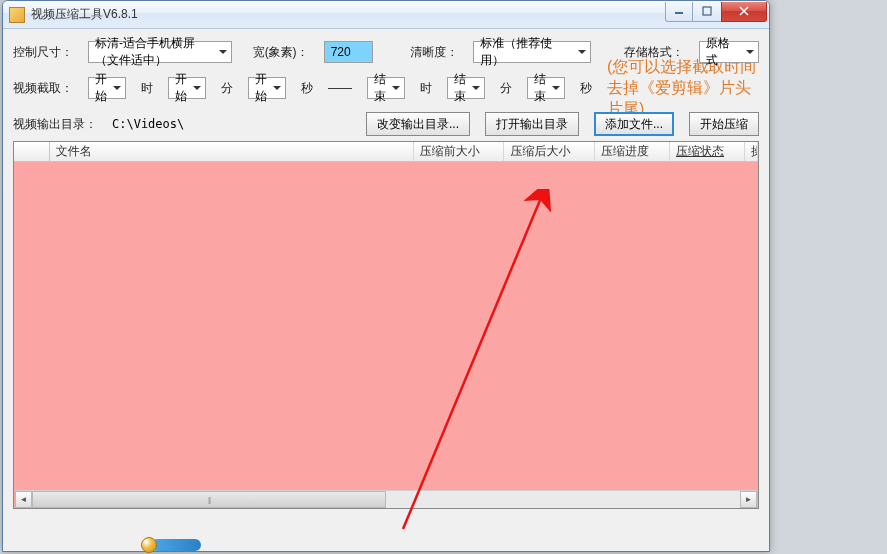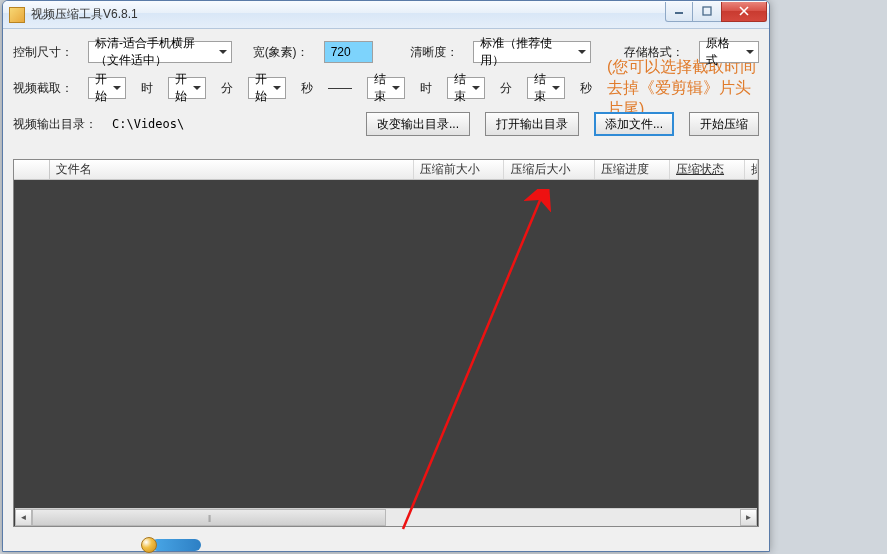--- a/index.html
+++ b/index.html
@@ -23,21 +23,21 @@
   .lbl { color:#222; white-space:nowrap; }
   .sel { height: 22px; border:1px solid #a0a0a0; background:#fff; padding: 2px 18px 2px 6px; position:relative; display:inline-flex; align-items:center; font-size:12px; }
   .sel::after { content:""; position:absolute; right:4px; top:50%; margin-top:-2px; border:4px solid transparent; border-top-color:#333; }
   .txt { height:22px; border:1px solid #a0a0a0; background:#7dd3fc; padding:2px 6px; display:inline-flex; align-items:center; font-size:12px; min-width:40px; }
   .btn { height:24px; padding: 2px 10px; border:1px solid #888; background: linear-gradient(to bottom,#fdfdfd,#e2e2e2); display:inline-flex; align-items:center; justify-content:center; font-size:12px; cursor:pointer; white-space:nowrap; }
   .btn.highlight { border:2px solid #2f8bd6; padding:1px 9px; }
   .hint { color:#e07b2b; font-size:16px; }
   
   .pathbox { flex:1; border:none; background:transparent; font-family: Consolas, monospace; font-size:12px; }
   
-  .grid-wrap { margin-top:20px; border:1px solid #888; background:#404040; height: 368px; position:relative; }
+  .grid-wrap { margin-top:2px; border:1px solid #888; background:#fca5a5; height: 368px; position:relative; }
   .grid-head { height:20px; background: linear-gradient(to bottom,#fff,#ececec); border-bottom:1px solid #c8c8c8; display:flex; font-size:12px; color:#333; }
   .gh { border-right:1px solid #d8d8d8; padding:2px 6px; display:flex; align-items:center; white-space:nowrap; overflow:hidden; }
   .gh.rowhdr { width:36px; border-right:1px solid #c8c8c8; }
   .gh.c1 { width: 370px; }
   .gh.c2 { width: 92px; }
   .gh.c3 { width: 92px; }
   .gh.c4 { width: 76px; }
   .gh.c5 { width: 76px; text-decoration: underline; }
   .gh.c6 { flex:1; }
   

